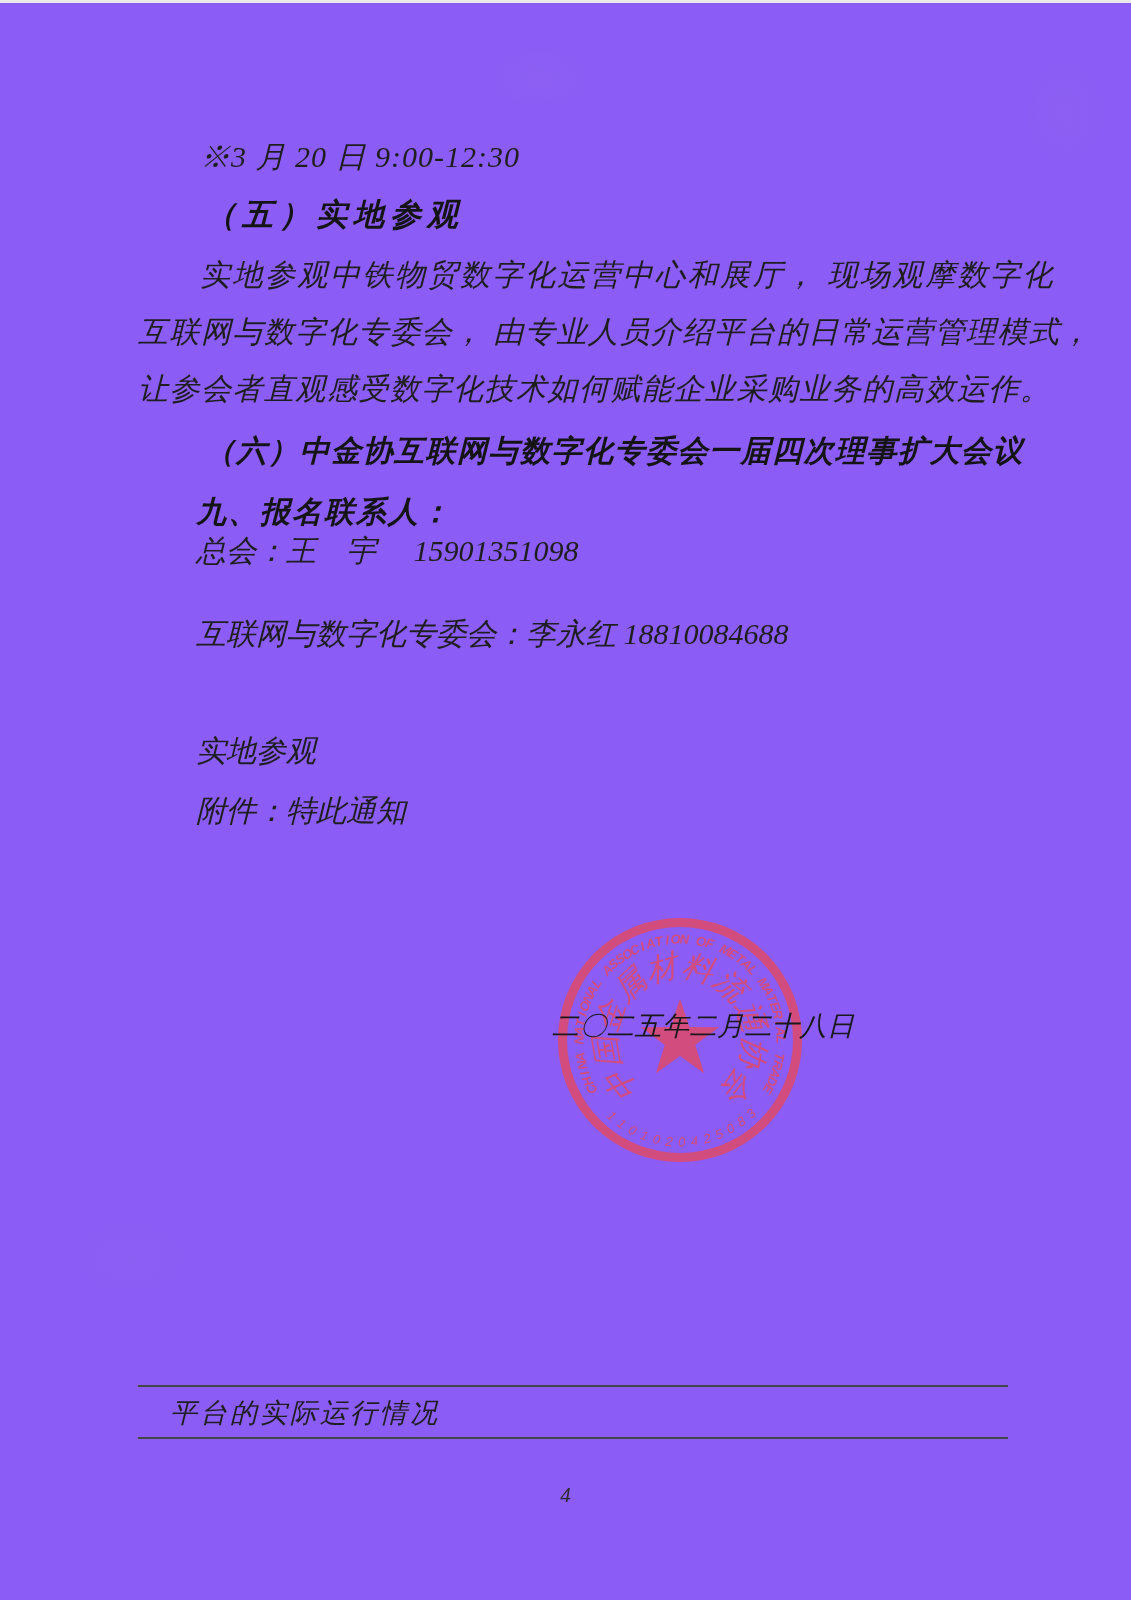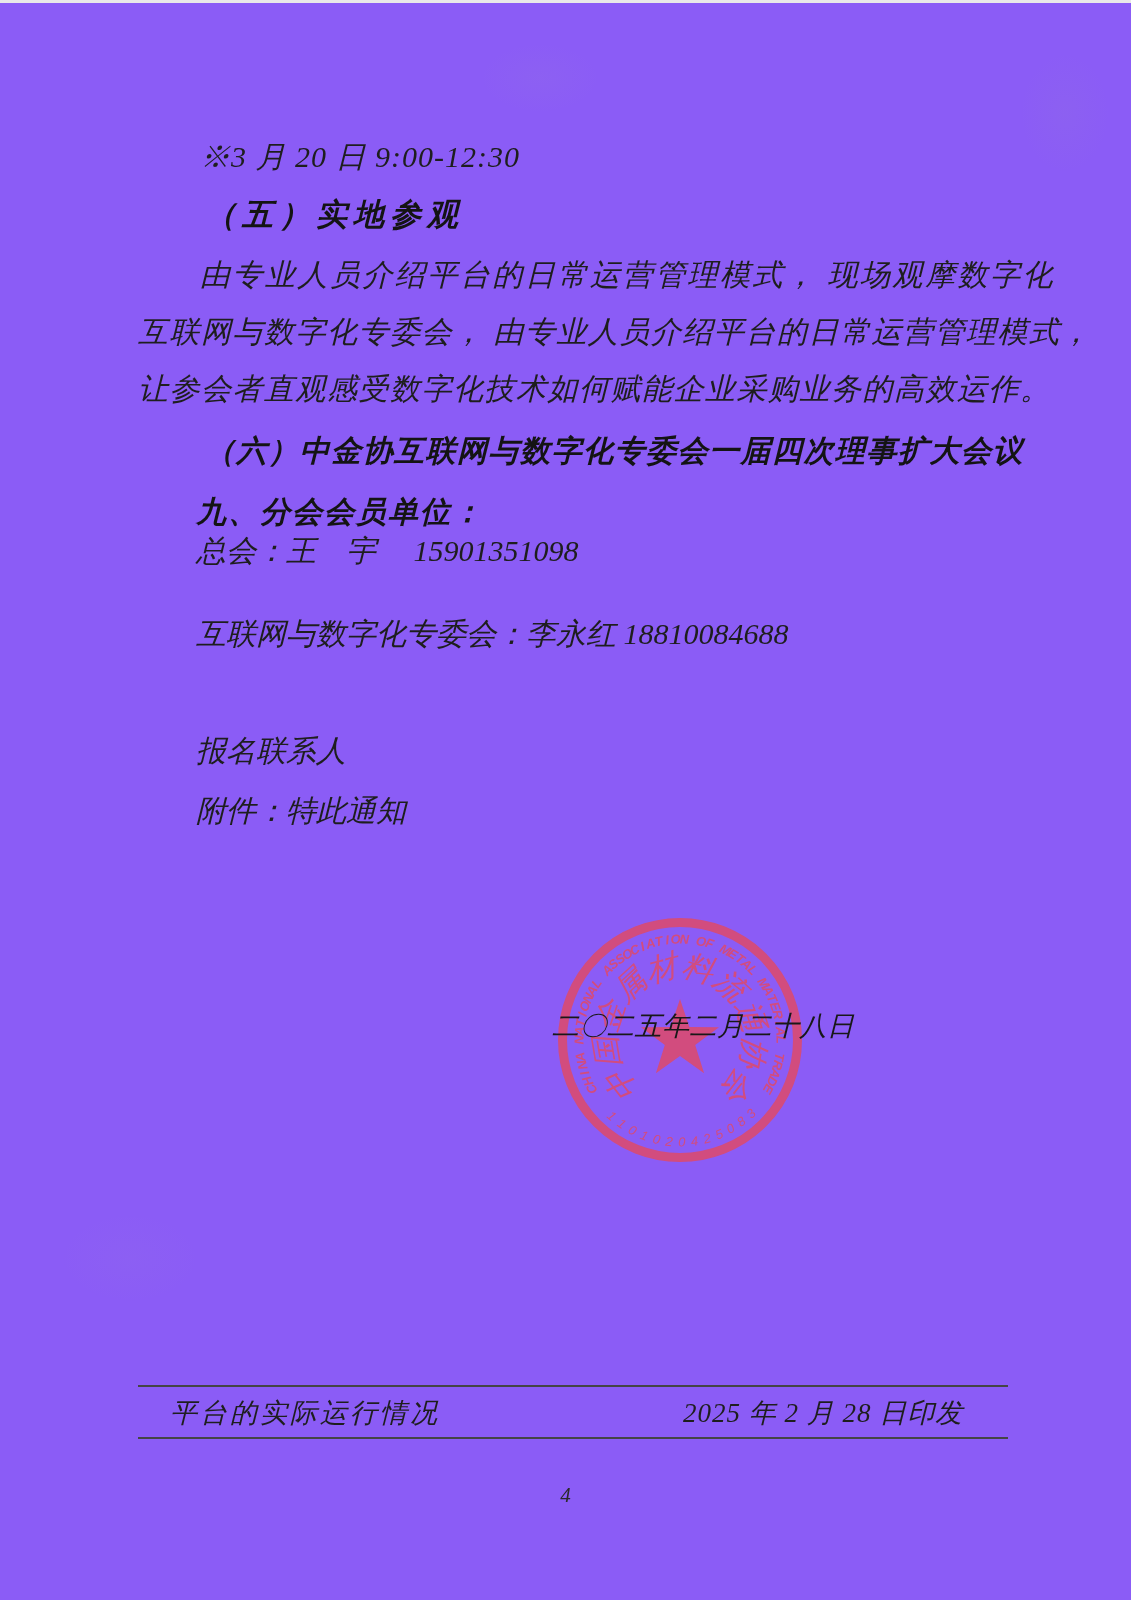--- a/index.html
+++ b/index.html
@@ -79,32 +79,32 @@
 <div class="page">
 
   <div class="smudge s1"></div>
   <div class="smudge s2"></div>
   <div class="smudge s3"></div>
 
   <div class="line note-line">※3 月 20 日 9:00-12:30</div>
 
   <div class="line heading h5">（五）实地参观</div>
 
-  <div class="line p1">由专业人员介绍平台的日常运营管理模式， 现场观摩数字化</div>
+  <div class="line p1">实地参观中铁物贸数字化运营中心和展厅， 现场观摩数字化</div>
   <div class="line p2">互联网与数字化专委会， 由专业人员介绍平台的日常运营管理模式，</div>
   <div class="line p3">让参会者直观感受数字化技术如何赋能企业采购业务的高效运作。</div>
 
   <div class="line heading h6">（六）中金协互联网与数字化专委会一届四次理事扩大会议</div>
 
-  <div class="line heading h9">九、分会会员单位：</div>
+  <div class="line heading h9">九、报名联系人：</div>
 
   <div class="line c0">总会：王　宇　 15901351098</div>
   <div class="line c1">互联网与数字化专委会：李永红 18810084688</div>
 
-  <div class="line closing">报名联系人</div>
+  <div class="line closing">实地参观</div>
   <div class="line attachment">附件：特此通知</div>
 
   <svg class="stamp" id="stamp-svg" viewBox="0 0 246 246" aria-hidden="true">
     <circle id="stamp-ring" cx="123" cy="123" r="117.5" fill="none" stroke-width="9" stroke="#dc4a6e"></circle>
     <polygon id="stamp-star" points="123,82 132.4,110.1 162,110.3 138.2,127.9 147.1,156.2 123,139 98.9,156.2 107.8,127.9 84,110.3 113.6,110.1" fill="#dc4a6e"></polygon>
     <g id="stamp-cn-arc">
         <text transform="translate(64.7 168.6) rotate(-128.0)" text-anchor="middle" dominant-baseline="central" font-size="31" fill="#dc4a6e" font-family="&quot;Liberation Serif&quot;, serif">中</text>
         <text transform="translate(50.0 135.3) rotate(-99.6)" text-anchor="middle" dominant-baseline="central" font-size="31" fill="#dc4a6e" font-family="&quot;Liberation Serif&quot;, serif">国</text>
         <text transform="translate(53.0 99.0) rotate(-71.1)" text-anchor="middle" dominant-baseline="central" font-size="31" fill="#dc4a6e" font-family="&quot;Liberation Serif&quot;, serif">金</text>
         <text transform="translate(72.8 68.6) rotate(-42.7)" text-anchor="middle" dominant-baseline="central" font-size="31" fill="#dc4a6e" font-family="&quot;Liberation Serif&quot;, serif">属</text>
@@ -181,18 +181,17 @@
         <text transform="translate(173.5 211.6) rotate(-29.7)" text-anchor="middle" dominant-baseline="central" font-size="13" fill="#dc4a6e" font-family="&quot;Liberation Sans&quot;, sans-serif">0</text>
         <text transform="translate(184.1 204.6) rotate(-36.8)" text-anchor="middle" dominant-baseline="central" font-size="13" fill="#dc4a6e" font-family="&quot;Liberation Sans&quot;, sans-serif">8</text>
         <text transform="translate(193.9 196.4) rotate(-44.0)" text-anchor="middle" dominant-baseline="central" font-size="13" fill="#dc4a6e" font-family="&quot;Liberation Sans&quot;, sans-serif">3</text>
       </g>
   </svg>
 
   <div class="line date-line">二〇二五年二月二十八日</div>
 
   <div class="footer-rule rule-top"></div>
   <div class="footer-issuer">平台的实际运行情况</div>
-  <div class="footer-date">2025 年 2 月 28 日印发</div>
   <div class="footer-rule rule-bottom"></div>
 
   <div class="page-number">4</div>
 
 </div>
 
 </body></html>

